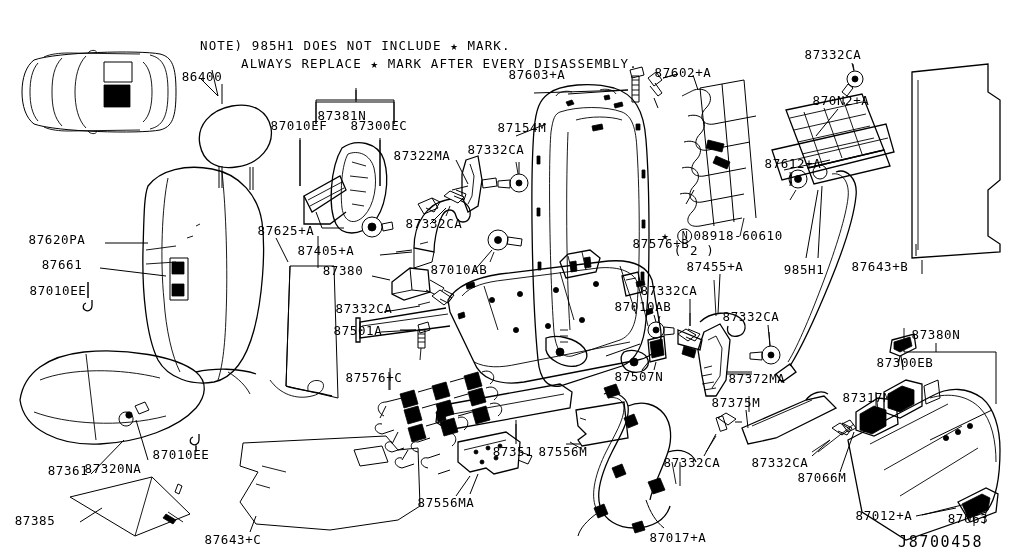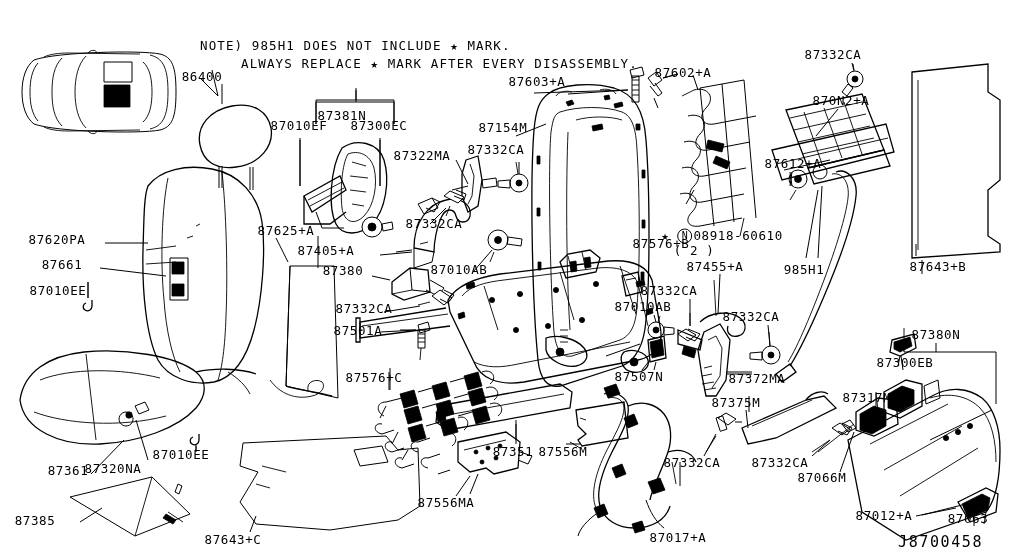--- a/index.html
+++ b/index.html
@@ -592,28 +592,28 @@
 
   <div class="dcode" style="left:898px;top:533px;">J8700458</div>
 
   <div id="labels">
       <div class="lbl" style="left: 202px; top: 77px; transform: translate(-50%, -50%);"><span>86400</span></div>
       <div class="lbl" style="left: 342px; top: 90px; transform: translate(-50%, -50%); margin-top: 26px;"><span>87381N</span></div>
       <div class="lbl" style="left: 299px; top: 126px; transform: translate(-50%, -50%);"><span>87010EF</span></div>
       <div class="lbl" style="left: 379px; top: 126px; transform: translate(-50%, -50%);"><span>87300EC</span></div>
       <div class="lbl" style="left: 422px; top: 156px; transform: translate(-50%, -50%);"><span>87322MA</span></div>
       <div class="lbl" style="left: 496px; top: 150px; transform: translate(-50%, -50%);"><span>87332CA</span></div>
-      <div class="lbl" style="left: 487px; top: 128px; transform: translate(-50%, -50%); padding-left: 32px;"><span>87154M</span></div>
-      <div class="lbl" style="left: 513px; top: 82px; transform: translate(-50%, -50%); padding-left: 48px;"><span>87603+A</span></div>
+      <div class="lbl" style="left: 506px; top: 128px; transform: translate(-50%, -50%); padding-left: 32px;"><span>87154M</span></div>
+      <div class="lbl" style="left: 513px; top: 75px; transform: translate(-50%, -50%); padding-left: 48px;"><span>87603+A</span></div>
       <div class="lbl" style="left: 683px; top: 73px; transform: translate(-50%, -50%);"><span>87602+A</span></div>
       <div class="lbl" style="left: 661px; top: 210px; transform: translate(-50%, -50%); margin-top: 34px;"><span>87576+B</span></div>
       <div class="lbl" style="left: 833px; top: 55px; transform: translate(-50%, -50%);"><span>87332CA</span></div>
       <div class="lbl" style="left: 841px; top: 101px; transform: translate(-50%, -50%);"><span>870N2+A</span></div>
       <div class="lbl" style="left: 793px; top: 164px; transform: translate(-50%, -50%);"><span>87612+A</span></div>
-      <div class="lbl" style="left: 938px; top: 267px; transform: translate(-50%, -50%); text-align: center;"><span>87643+B</span></div>
+      <div class="lbl" style="left: 880px; top: 267px; transform: translate(-50%, -50%); text-align: center;"><span>87643+B</span></div>
       <div class="lbl" style="left: 722px; top: 236px; transform: translate(-50%, -50%);"><span>★ </span><span style="display: inline-block; border: 1px solid rgb(0, 0, 0); border-radius: 50%; width: 13px; height: 13px; line-height: 12px; text-align: center; font-size: 10px; vertical-align: middle; margin-right: 1px;">N</span><span>08918-60610</span></div>
       <div class="lbl" style="left: 694px; top: 251px; transform: translate(-50%, -50%);">( 2 )</div>
       <div class="lbl" style="left: 804px; top: 270px; transform: translate(-50%, -50%);"><span>985H1</span></div>
       <div class="lbl" style="left: 708px; top: 267px; transform: translate(-50%, -50%); padding-left: 14px;"><span>87455+A</span></div>
       <div class="lbl" style="left: 669px; top: 291px; transform: translate(-50%, -50%);"><span>87332CA</span></div>
       <div class="lbl" style="left: 643px; top: 307px; transform: translate(-50%, -50%);"><span>87010AB</span></div>
       <div class="lbl" style="left: 751px; top: 317px; transform: translate(-50%, -50%);"><span>87332CA</span></div>
       <div class="lbl" style="left: 757px; top: 379px; transform: translate(-50%, -50%);"><span>87372MA</span></div>
       <div class="lbl" style="left: 736px; top: 403px; transform: translate(-50%, -50%);"><span>87375M</span></div>
       <div class="lbl" style="left: 692px; top: 463px; transform: translate(-50%, -50%);"><span>87332CA</span></div>

